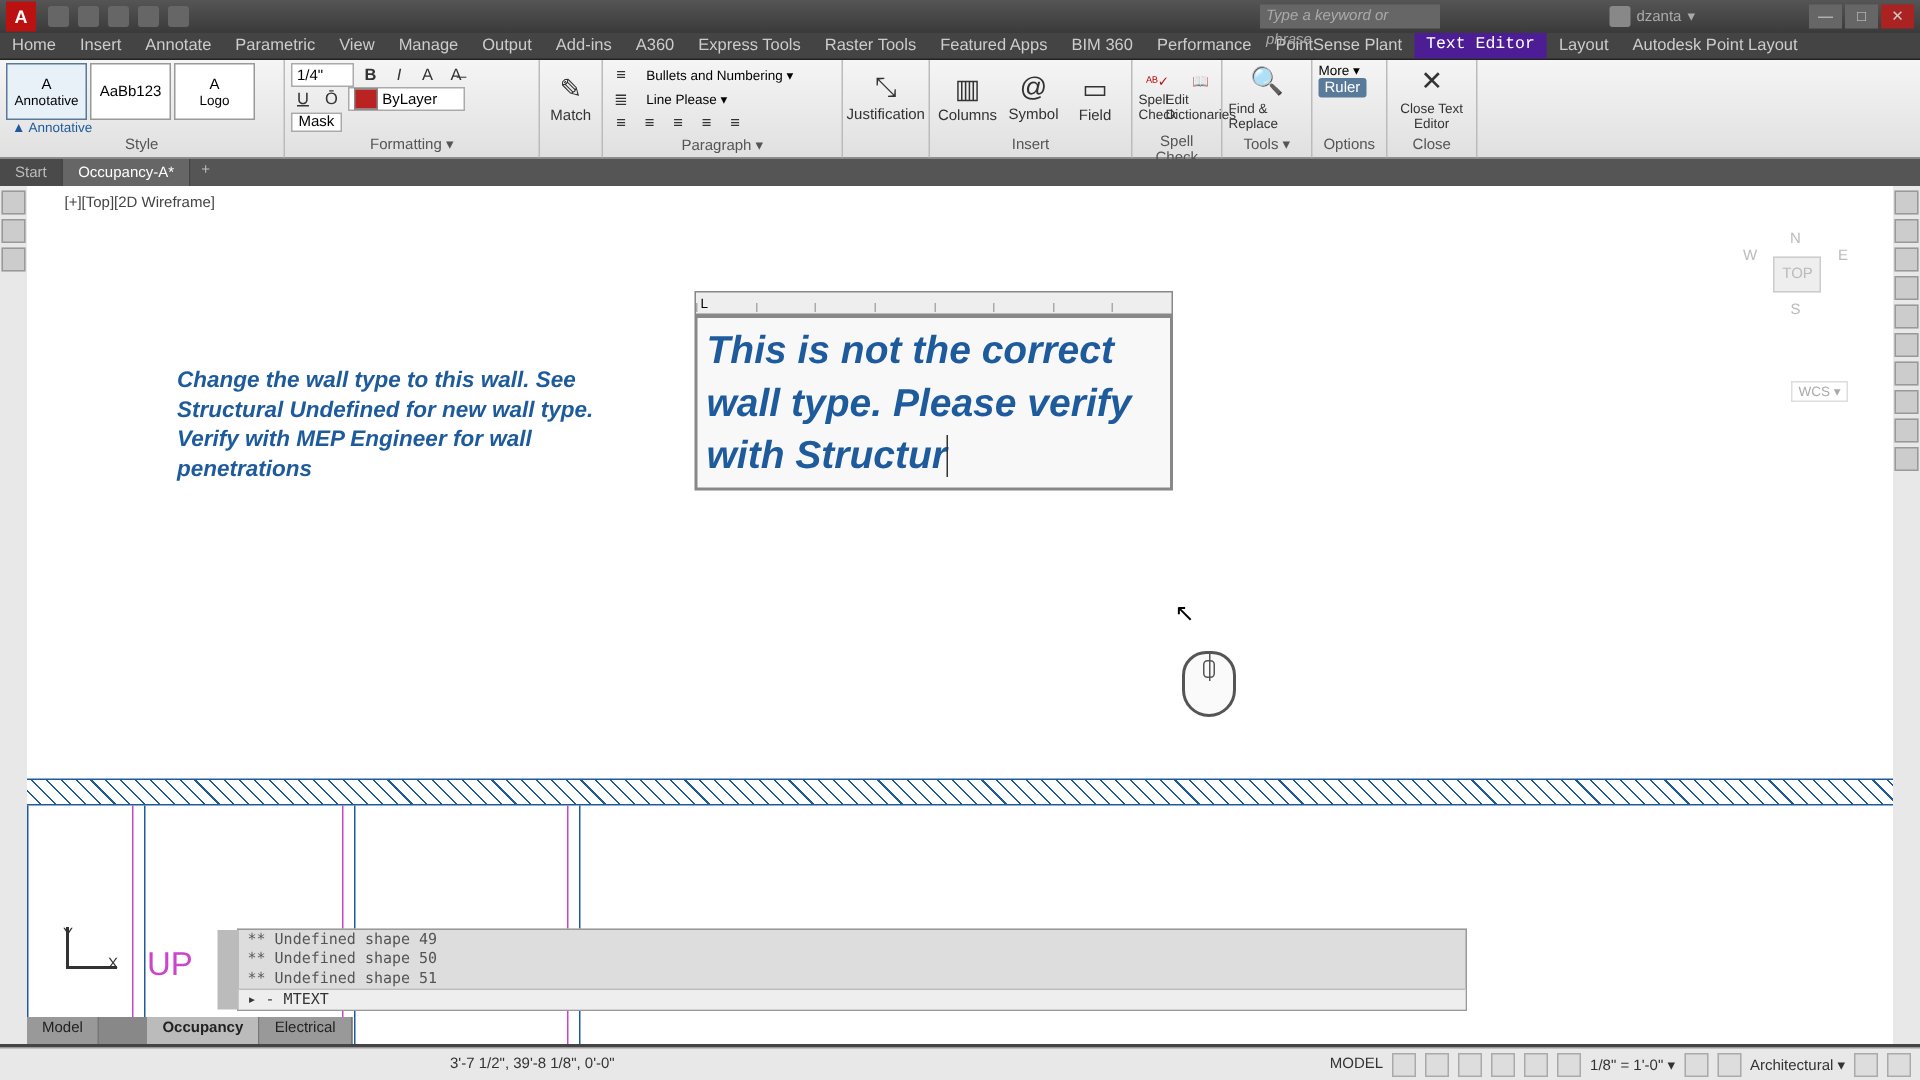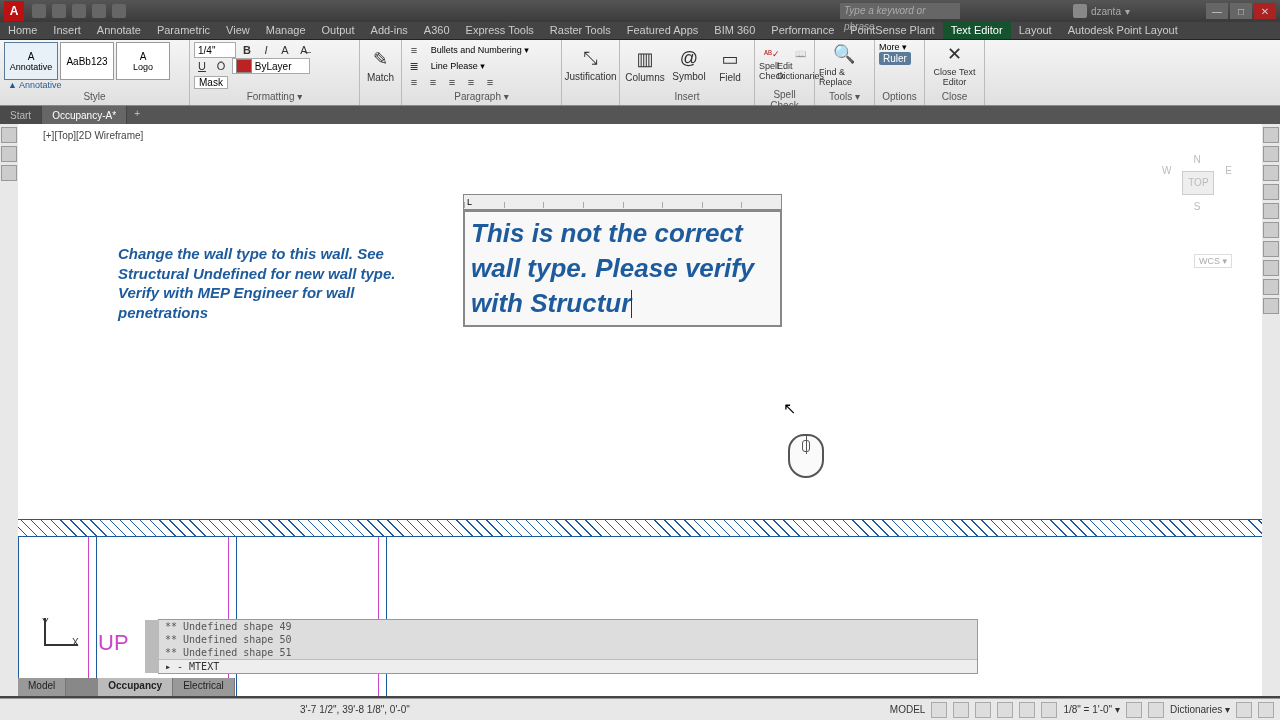--- a/index.html
+++ b/index.html
@@ -10,21 +10,21 @@
 .titlebar .qat span { width: 14px; height: 14px; background: #666; border-radius: 2px; }
 .titlebar .title { position: absolute; left: 50%; transform: translateX(-50%); font-size: 11px; color: #ccc; }
 .titlebar .search-box { position: absolute; right: 320px; width: 120px; height: 16px; background: #666; color: #aaa; font-size: 10px; padding: 0 4px; font-style: italic; line-height: 16px; }
 .titlebar .user { position: absolute; right: 150px; color: #aaa; font-size: 10px; display: flex; align-items: center; gap: 4px; }
 .titlebar .user .avatar { width: 14px; height: 14px; background: #888; border-radius: 2px; }
 .titlebar .win-controls { position: absolute; right: 4px; display: flex; gap: 2px; }
 .titlebar .win-controls span { width: 22px; height: 16px; background: #666; display: flex; align-items: center; justify-content: center; font-size: 10px; }
 .titlebar .win-controls .close { background: #a22; }
 .ribbon-tabs { height: 18px; background: #444; display: flex; color: #ccc; font-size: 11px; border-bottom: 1px solid #222; }
 .ribbon-tabs .tab { padding: 2px 8px; cursor: pointer; }
-.ribbon-tabs .tab.active { background: #14532d; color: #fff; }
+.ribbon-tabs .tab.active { background: #4c1d95; color: #fff; font-family: Liberation Mono, monospace; }
 .ribbon { height: 66px; background: linear-gradient(#f5f5f5, #e0e0e0); display: flex; border-bottom: 1px solid #888; }
 .ribbon .panel { border-right: 1px solid #bbb; display: flex; flex-direction: column; justify-content: space-between; padding: 2px 4px; position: relative; }
 .ribbon .panel-label { font-size: 10px; text-align: center; color: #555; padding: 1px 0; }
 .style-panel { width: 190px; }
 .style-samples { display: flex; gap: 2px; height: 42px; }
 .style-sample { border: 1px solid #999; background: #fff; width: 54px; display: flex; align-items: center; justify-content: center; font-size: 10px; flex-direction: column; }
 .style-sample.sel { border: 1px solid #5a7a9a; background: #e8f0f8; }
 .formatting-panel { width: 170px; }
 .fmt-row { display: flex; align-items: center; gap: 3px; height: 18px; font-size: 10px; }
 .fmt-dropdown { border: 1px solid #aaa; background: #fff; height: 16px; padding: 0 3px; font-size: 10px; display: flex; align-items: center; }
@@ -349,17 +349,17 @@
     <span>MODEL</span>
     <span class="sb-btn"></span>
       <span class="sb-btn"></span>
       <span class="sb-btn"></span>
       <span class="sb-btn"></span>
       <span class="sb-btn"></span>
       <span class="sb-btn"></span>
     <span>1/8" = 1'-0" ▾</span>
     <span class="sb-btn"></span>
       <span class="sb-btn"></span>
-    <span>Dictionaries ▾</span>
+    <span>Architectural ▾</span>
     <span class="sb-btn"></span>
       <span class="sb-btn"></span>
   </div>
 </div>
 
 </body></html>

